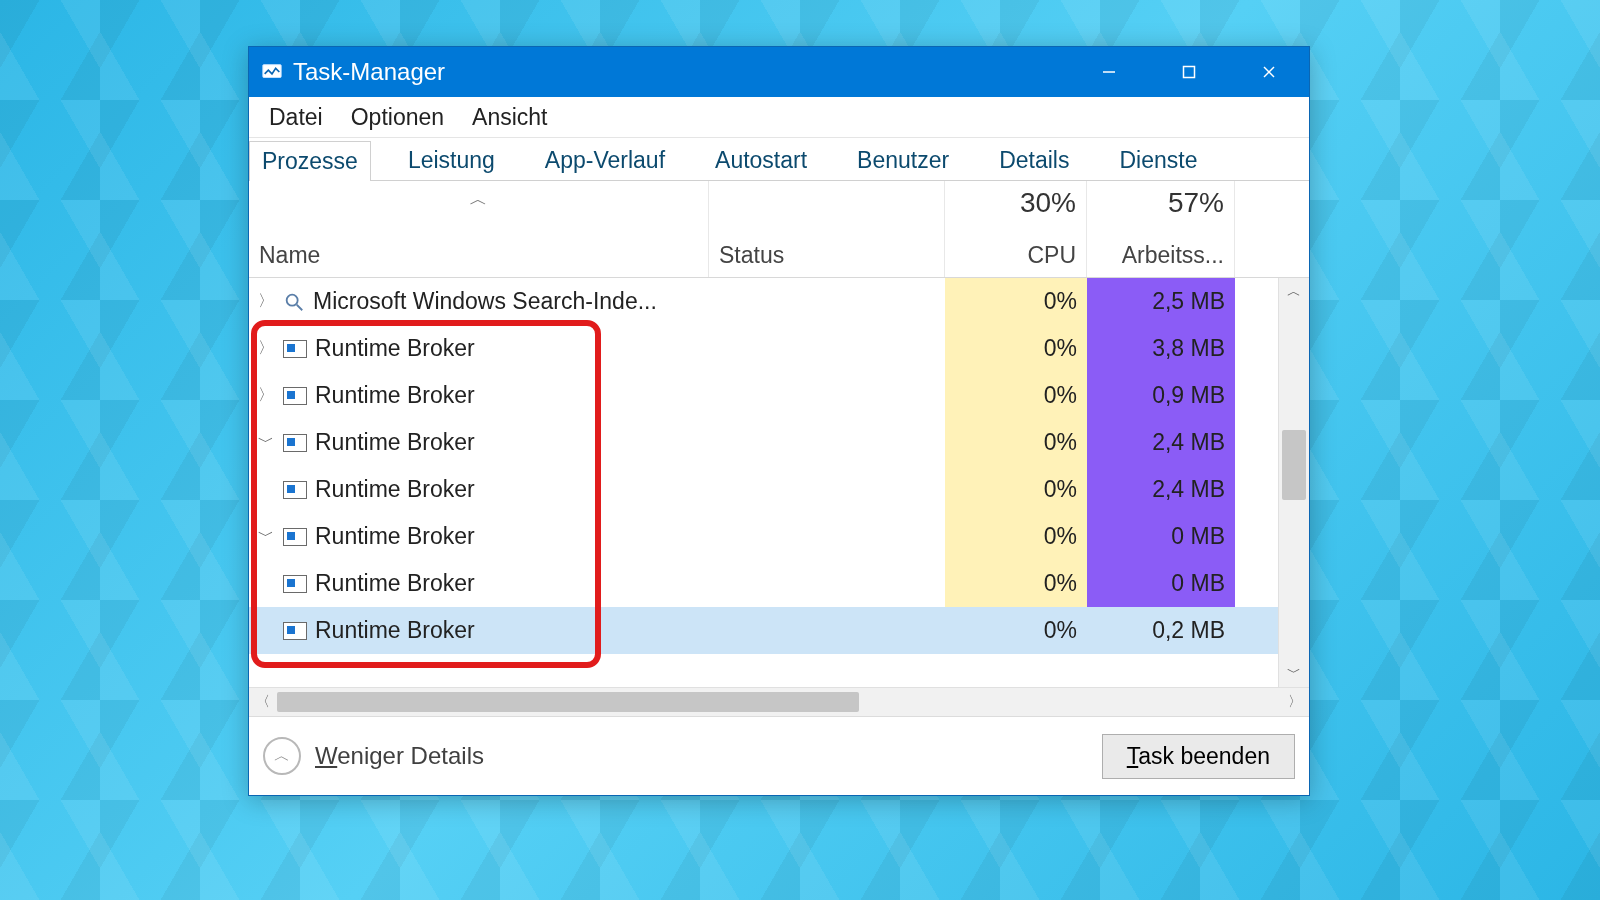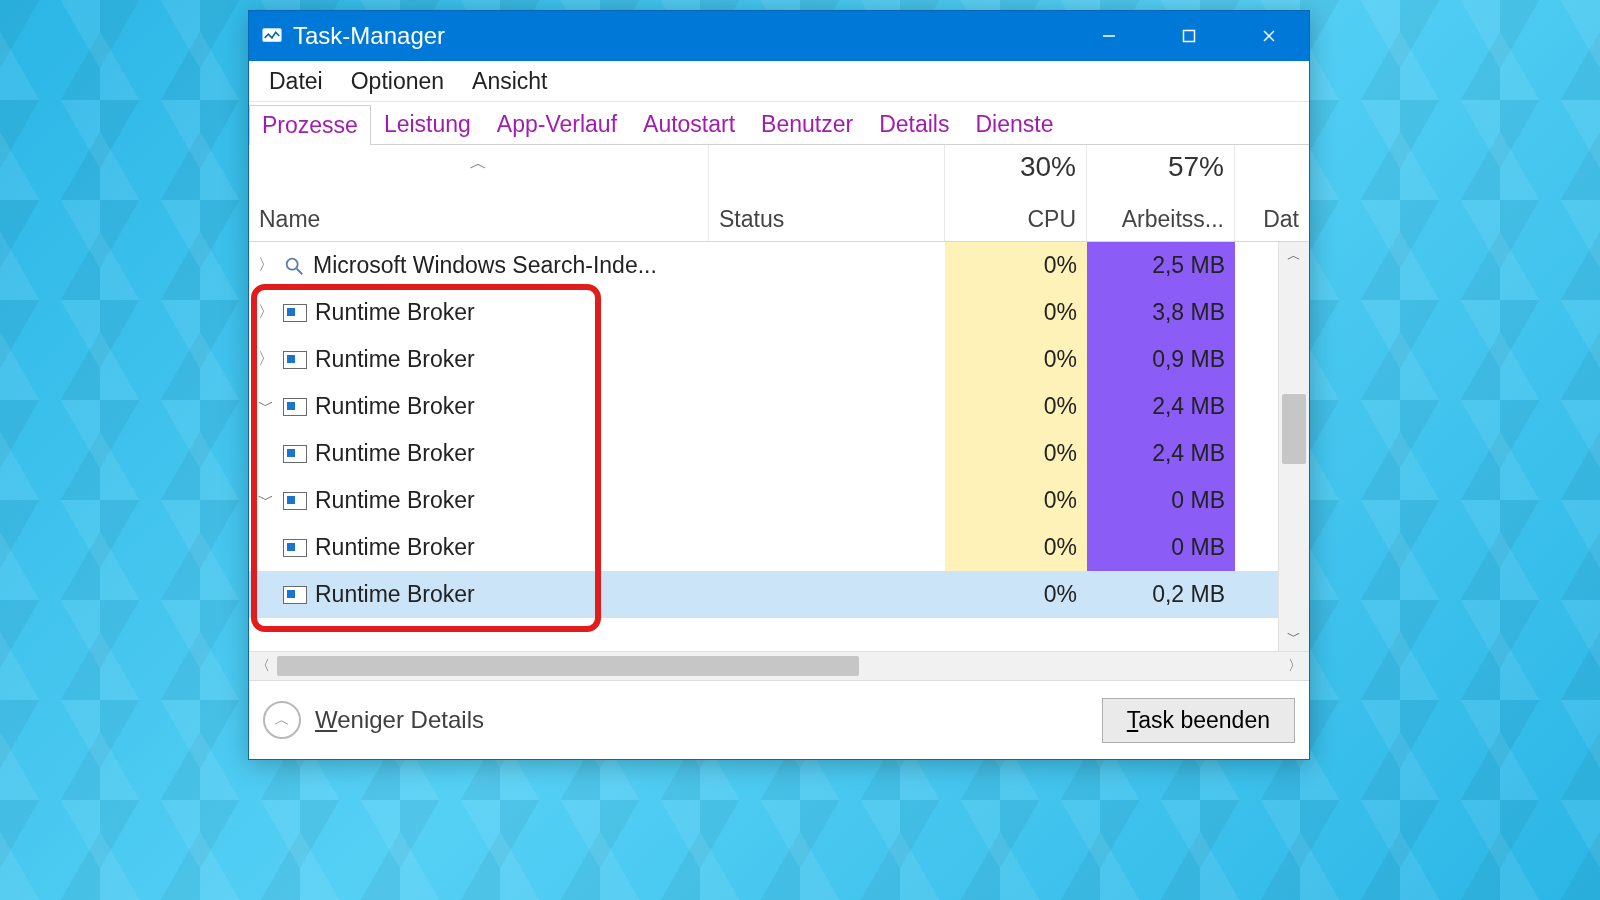--- a/index.html
+++ b/index.html
@@ -20,21 +20,21 @@
     position: absolute; inset: 0;
     background-image:
       linear-gradient(60deg, rgba(255,255,255,0.08) 25%, transparent 25%, transparent 75%, rgba(255,255,255,0.08) 75%),
       linear-gradient(-60deg, rgba(0,0,0,0.05) 25%, transparent 25%, transparent 75%, rgba(0,0,0,0.05) 75%);
     background-size: 100px 100px;
     pointer-events: none;
   }
 
   .window {
     position: absolute;
-    left: 248px; top: 10px;
+    left: 248px; top: 46px;
     width: 1060px; height: 748px;
     background: #ffffff;
     box-shadow: 0 4px 24px rgba(0,0,0,0.25);
     display: flex;
     flex-direction: column;
     border: 1px solid #0a66b3;
   }
 
   
   .titlebar {
@@ -71,22 +71,23 @@
     border-bottom: 1px solid #e5e5e5;
   }
   .menubar .menu-item { padding: 4px 14px; }
 
   
   .tabs {
     height: 42px;
     display: flex;
     align-items: flex-end;
     font-size: 23px;
-    color: #a21caf;
+    color: #0c4a6e;
     border-bottom: 1px solid #d0d0d0;
+    gap: 24px;
   }
   .tabs .tab {
     padding: 6px 12px 6px 12px;
     border: 1px solid transparent;
     border-bottom: none;
     position: relative;
   }
   .tabs .tab.active {
     border-color: #d0d0d0;
     background: #fff;
@@ -330,24 +331,20 @@
           <div class="bot">Status</div>
         </div>
         <div class="th cpu">
           <div class="top">30%</div>
           <div class="bot">CPU</div>
         </div>
         <div class="th mem">
           <div class="top">57%</div>
           <div class="bot">Arbeitss...</div>
         </div>
-        <div class="th disk">
-          <div class="top"></div>
-          <div class="bot">Dat</div>
-        </div>
       </div>
 
       <div class="tbody-wrap">
         <div class="tbody" id="tbody">
 
           <div class="row">
               <div class="cell name ind1">
                 <span class="expand">〉</span>
                 <span class="pico search">
                   <svg viewBox="0 0 24 24">

